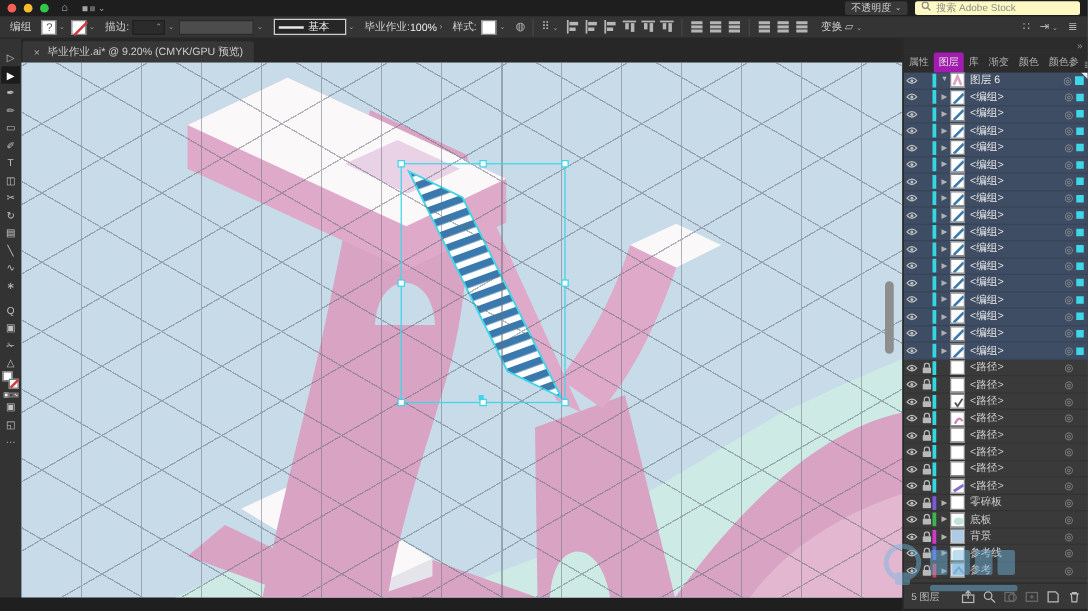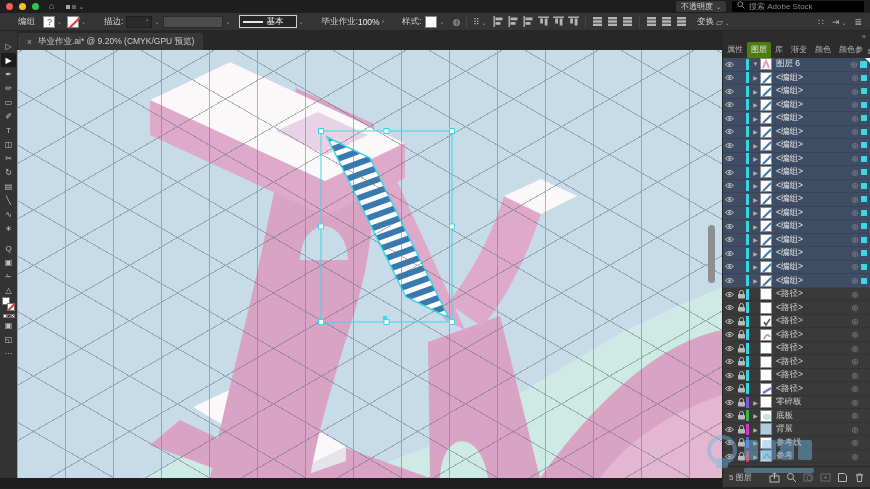--- a/index.html
+++ b/index.html
@@ -9,31 +9,31 @@
     -webkit-user-select:none;user-select:none;}
   
   #titlebar{position:absolute;left:0;top:0;width:870px;height:13px;background:#1e1e1e;display:flex;align-items:center;}
   .tl{width:7px;height:7px;border-radius:50%;margin-left:6px;}
   #home{margin-left:10px;font-size:9px;color:#b5b5b5;line-height:13px;}
   #layoutsw{margin-left:12px;display:flex;align-items:center;gap:2px;color:#a5a5a5;font-size:7px;}
   .lsq{width:4px;height:4px;background:#a5a5a5;display:inline-block;}
   #apptitle{position:absolute;left:0;right:0;text-align:center;font-size:9px;color:#bdbdbd;}
   #wsbtn{position:absolute;left:676px;top:1px;width:50px;height:11px;background:#383838;border-radius:2px;
     font-size:8px;color:#cfcfcf;display:flex;align-items:center;justify-content:center;gap:3px;}
-  #searchbox{position:absolute;left:732px;top:1px;width:132px;height:11px;background:#000000;border-radius:2px;
+  #searchbox{position:absolute;left:732px;top:1px;width:132px;height:11px;background:#fef9c3;border-radius:2px;
     display:flex;align-items:flex-start;gap:4px;padding:0 5px;font-size:8px;color:#8a8a8a;}
   
   #controlbar{position:absolute;left:0;top:13px;width:870px;height:18px;background:#343434;border-bottom:1px solid #262626;
     display:flex;align-items:center;font-size:8.5px;color:#d0d0d0;}
   .cb-gap{width:8px;flex:none;}
   .swatch{width:12px;height:12px;background:#fff;border:1px solid #888;position:relative;flex:none;}
   .swatch.none::after{content:"";position:absolute;left:-1px;top:5px;width:15px;height:2px;background:#d03a3a;transform:rotate(-45deg);}
   .swatch.q::after{content:"?";position:absolute;left:3px;top:0px;color:#555;font-size:9px;}
   .ddv{color:#9a9a9a;font-size:6px;margin-left:2px;}
-  .cb-label{margin-left:18px;flex:none;}
+  .cb-label{margin-left:8px;flex:none;}
   .stepper{width:26px;height:12px;background:#2b2b2b;border:1px solid #1f1f1f;margin-left:3px;position:relative;flex:none;}
   .stepper::after{content:"⌃";position:absolute;right:2px;top:1px;font-size:6px;color:#999;}
   .combo{height:12px;background:#4c4c4c;border:1px solid #2a2a2a;margin-left:4px;flex:none;}
   .linecombo{width:58px;height:13px;border:1px solid #cfcfcf;background:#262626;display:flex;align-items:center;gap:4px;
     padding:0 3px;margin-left:8px;flex:none;}
   .lineprev{width:20px;height:2px;background:#e8e8e8;flex:none;}
   .vr{width:1px;height:14px;background:#454545;margin:0 6px;flex:none;}
   #alignicons{display:flex;align-items:center;gap:4px;margin-left:6px;flex:none;}
   #alignicons svg{display:block;}
   .cb-icon{color:#b5b5b5;font-size:9px;margin-left:8px;flex:none;}
@@ -74,21 +74,21 @@
     display:flex;align-items:center;justify-content:space-between;padding:0 3px;}
   #statushint{margin-left:44px;}
   #statusexp{margin-left:56px;font-size:6px;color:#8a8a8a;}
   
   #panel{position:absolute;left:722px;top:31px;width:148px;height:458px;background:#3a3a3a;border-left:1px solid #242424;}
   #phead{position:absolute;left:0;top:0;width:148px;height:11px;background:#2c2c2c;color:#9a9a9a;font-size:8px;
     text-align:right;padding-right:5px;line-height:11px;}
   #ptabs{position:absolute;left:0;top:11px;width:148px;height:16px;background:#2c2c2c;display:flex;align-items:flex-end;
     font-size:8px;color:#b0b0b0;}
   .ptab{padding:2px 4px 3px 4px;flex:none;}
-  .ptab.active{background:#4d7c0f;color:#e6e6e6;border-radius:2px 2px 0 0;}
+  .ptab.active{background:#a21caf;color:#e6e6e6;border-radius:2px 2px 0 0;}
   #ptabmenu{margin-left:auto;margin-right:4px;color:#9a9a9a;font-size:8px;padding-bottom:2px;}
   #lrows{position:absolute;left:0;top:27px;width:148px;height:408px;overflow:hidden;}
   .lrow{height:13.53px;display:flex;align-items:center;background:#3a3a3a;border-bottom:1px solid #333;
     font-size:8.5px;color:#cfcfcf;position:relative;}
   .lrow.sel{background:#3e4d63;border-bottom:1px solid #37455a;color:#e8e8e8;}
   .cell-eye{width:13px;flex:none;display:flex;justify-content:center;}
   .cell-lock{width:10px;flex:none;display:flex;justify-content:center;}
   .cbar{width:3px;height:11px;flex:none;margin-right:2px;}
   .chev{width:9px;flex:none;color:#b0b0b0;font-size:6px;text-align:center;}
   .thumb{width:12px;height:12px;background:#fff;border:1px solid #8a8a8a;flex:none;margin-right:4px;position:relative;overflow:hidden;}

